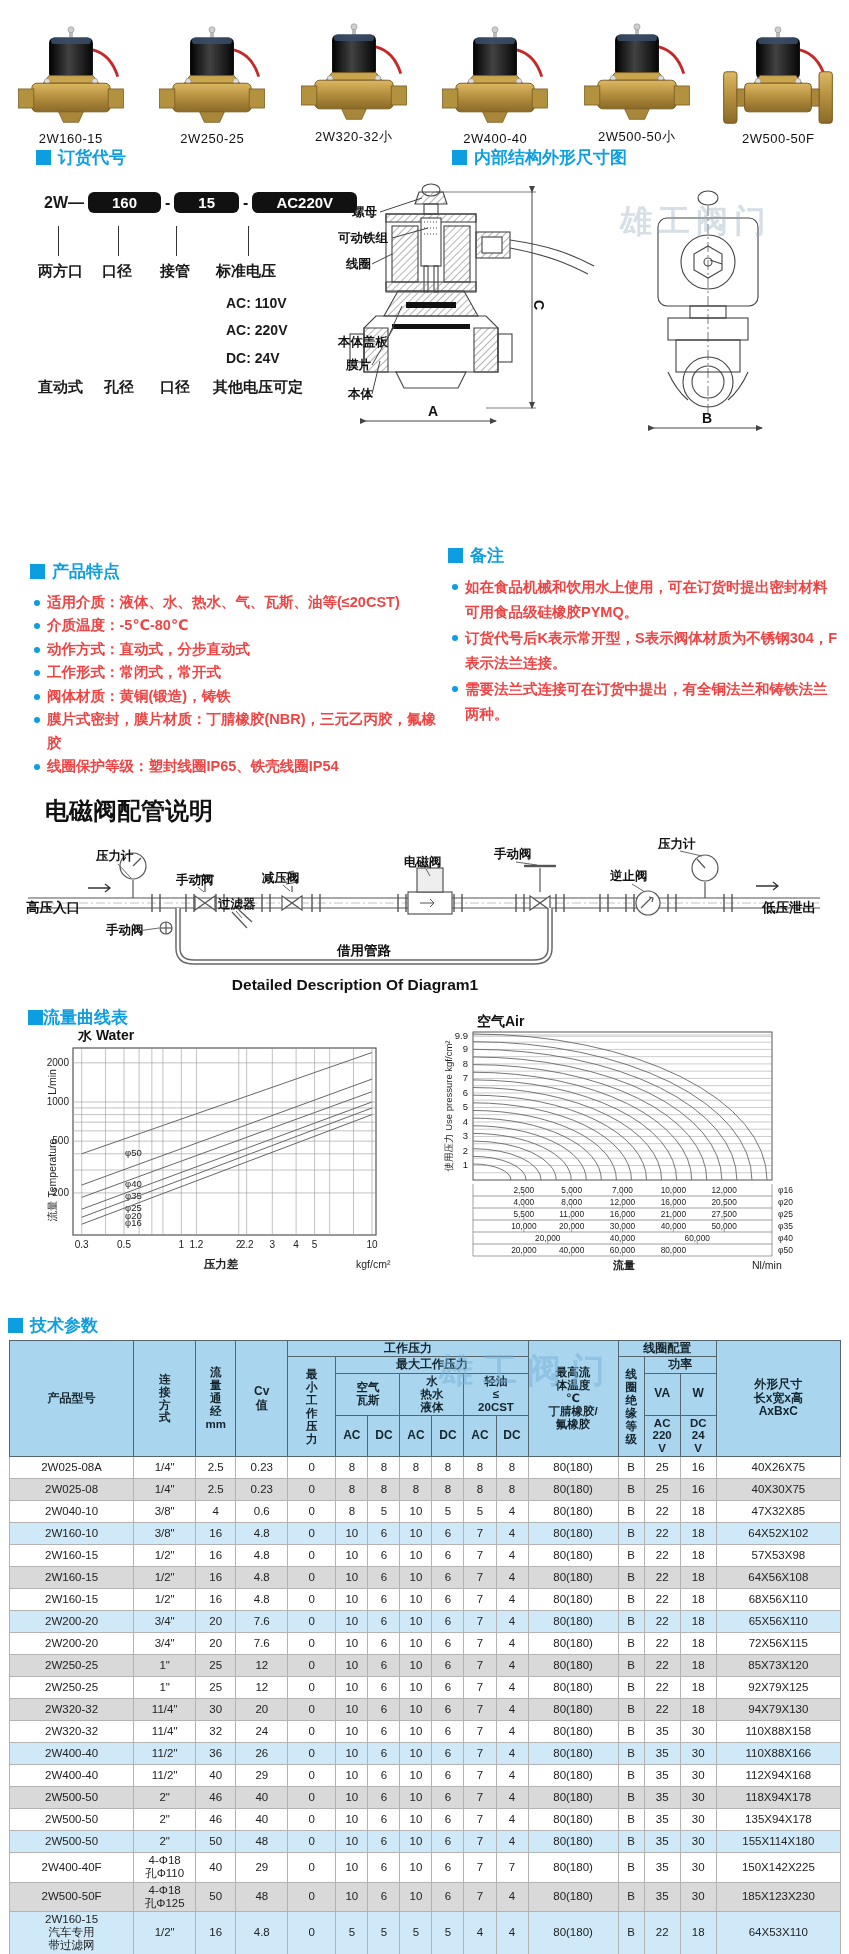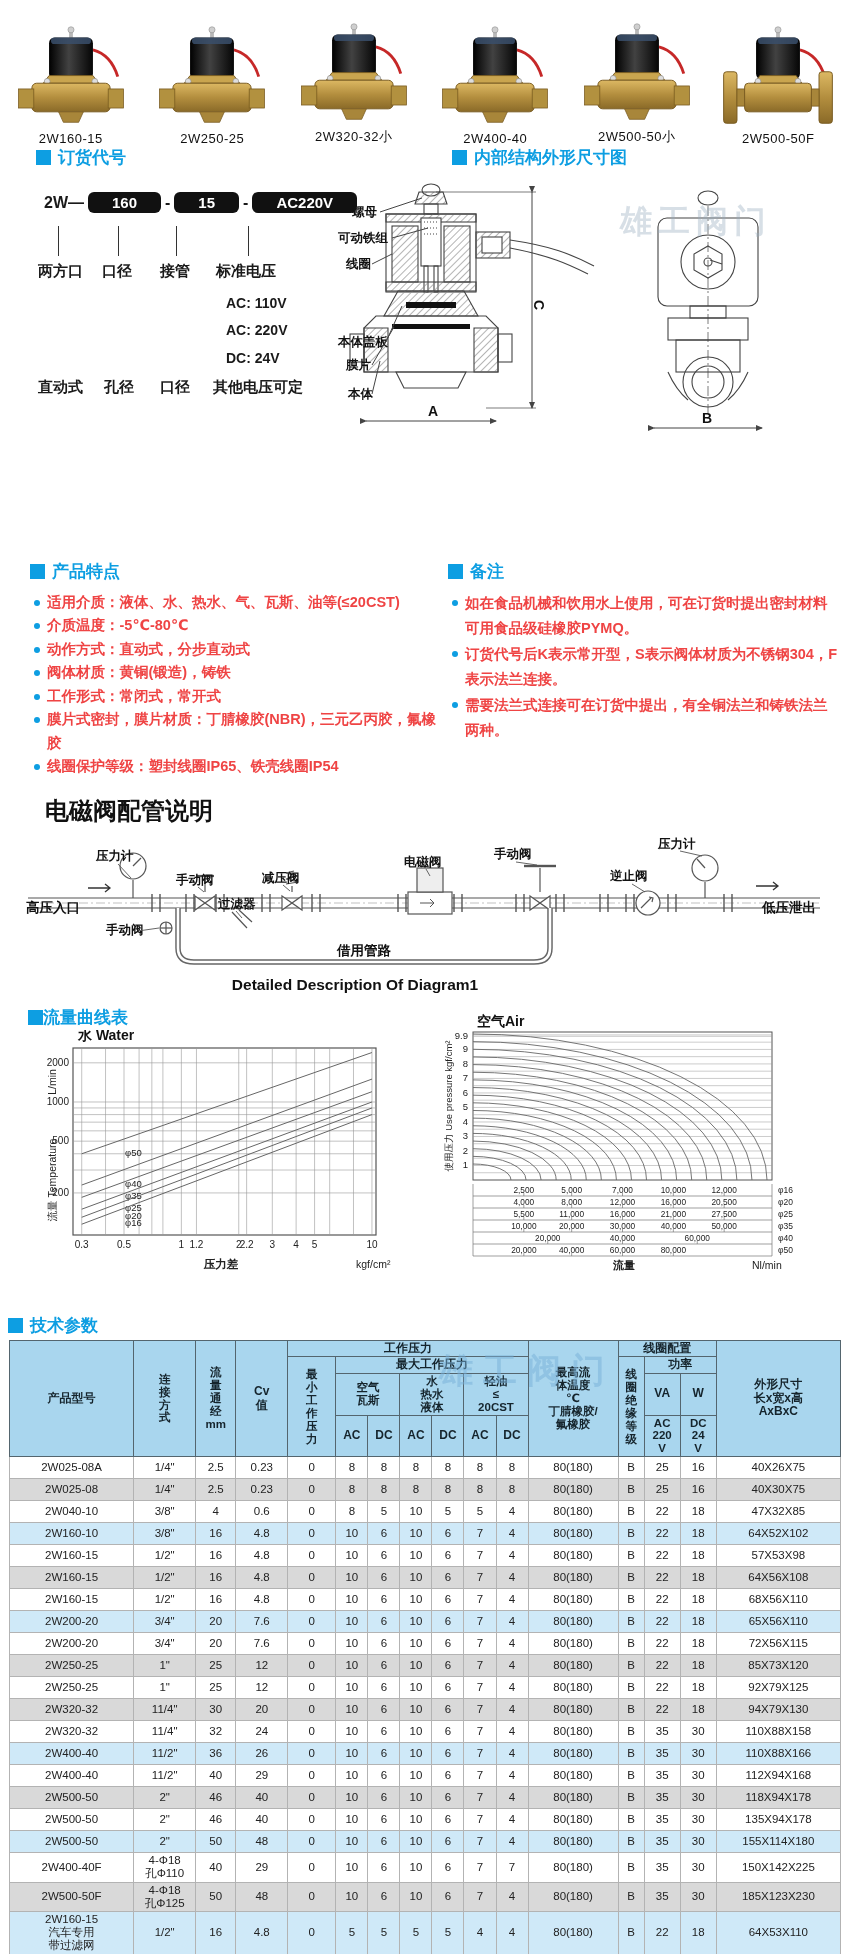--- a/index.html
+++ b/index.html
@@ -345,28 +345,28 @@
 
   <div class="abs feat-block" style="left:30px;top:560px;" id="features">
     <div class="sec-title">
       <span class="sec-square"></span>
       <span>产品特点</span>
     </div>
     <ul>
         <li>适用介质：液体、水、热水、气、瓦斯、油等(≤20CST)</li>
         <li>介质温度：-5℃-80℃</li>
         <li>动作方式：直动式，分步直动式</li>
+        <li>工作形式：常闭式，常开式</li>
         <li>阀体材质：黄铜(锻造)，铸铁</li>
-        <li>工作形式：常闭式，常开式</li>
         <li>膜片式密封，膜片材质：丁腈橡胶(NBR)，三元乙丙胶，氟橡胶</li>
         <li>线圈保护等级：塑封线圈IP65、铁壳线圈IP54</li>
       </ul>
   </div>
 
-  <div class="abs feat-block" style="left:448px;top:560px;width:392px;" id="remarks">
+  <div class="abs feat-block" style="left:448px;top:544px;width:392px;" id="remarks">
     <div class="sec-title">
       <span class="sec-square"></span>
       <span>备注</span>
     </div>
     <ul>
         <li>如在食品机械和饮用水上使用，可在订货时提出密封材料可用食品级硅橡胶PYMQ。</li>
         <li>订货代号后K表示常开型，S表示阀体材质为不锈钢304，F表示法兰连接。</li>
         <li>需要法兰式连接可在订货中提出，有全铜法兰和铸铁法兰两种。</li>
       </ul>
   </div>

